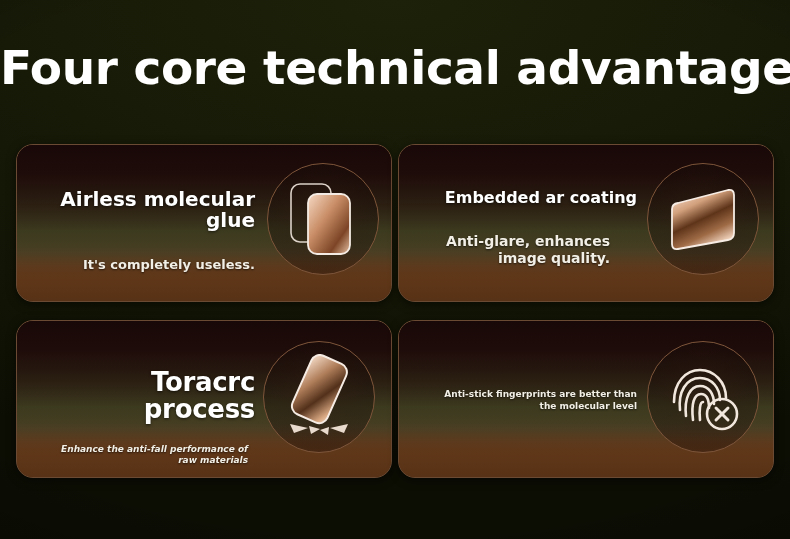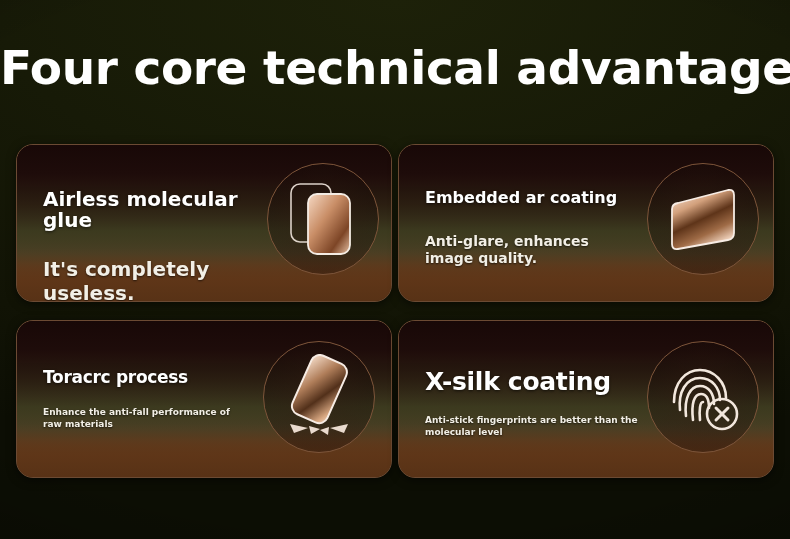--- a/index.html
+++ b/index.html
@@ -94,60 +94,62 @@
   .card-inner {
     position: relative;
     z-index: 2;
     width: 100%;
     height: 100%;
   }
 
   .card-text {
     position: absolute;
     left: 26px;
-    right: 120px;
+    right: 136px;
+    text-align: right;
   }
   .card-heading {
     color: #ffffff;
     font-weight: 700;
     line-height: 1.05;
     text-shadow: 0 1px 3px rgba(0,0,0,0.6);
   }
   .card-sub {
     color: #f2efe6;
     text-shadow: 0 1px 2px rgba(0,0,0,0.6);
   }
 
   
   .c1 .card-text { top: 44px; }
   .c1 .card-heading { font-size: 20px; }
   .c1 .card-sub {
     margin-top: 26px;
-    font-size: 20px;
+    font-size: 13px;
     font-weight: 700;
   }
 
   .c2 .card-text { top: 45px; }
   .c2 .card-heading { font-size: 16px; }
   .c2 .card-sub {
     margin-top: 26px;
     font-size: 14px;
     font-weight: 600;
     line-height: 1.25;
     max-width: 185px;
   }
 
   .c3 .card-text { top: 48px; }
-  .c3 .card-heading { font-size: 17px; letter-spacing: -0.3px; }
+  .c3 .card-heading { font-size: 26px; letter-spacing: -0.3px; }
   .c3 .card-sub {
     margin-top: 20px;
     font-size: 9px;
     font-weight: 600;
     line-height: 1.3;
     max-width: 205px;
+    font-style: italic;
   }
 
   .c4 .card-text { top: 48px; }
   .c4 .card-heading { font-size: 25px; letter-spacing: -0.3px; }
   .c4 .card-sub {
     margin-top: 20px;
     font-size: 9px;
     font-weight: 600;
     line-height: 1.3;
     max-width: 225px;
@@ -260,21 +262,20 @@
               </g>
             </svg>
           </span>
         </div>
       </div>
     </div>
 
     <div class="card c4">
       <div class="card-inner">
         <div class="card-text">
-          <div class="card-heading">X-silk coating</div>
           <div class="card-sub">Anti-stick fingerprints are better than the molecular level</div>
         </div>
         <div class="icon-circle">
           <span>
             <svg width="78" height="78" viewBox="0 0 78 78">
               <g fill="none" stroke="#f2e7dd" stroke-width="2.6" stroke-linecap="round">
                 <path d="M10 44 C10 24 22 12 36 12 C50 12 62 24 62 40"></path>
                 <path d="M16 52 C14 34 22 20 36 20 C48 20 56 30 56 42"></path>
                 <path d="M22 58 C20 40 26 28 36 28 C45 28 50 36 50 46"></path>
                 <path d="M29 62 C27 46 30 36 37 36 C43 36 45 42 45 50"></path>

